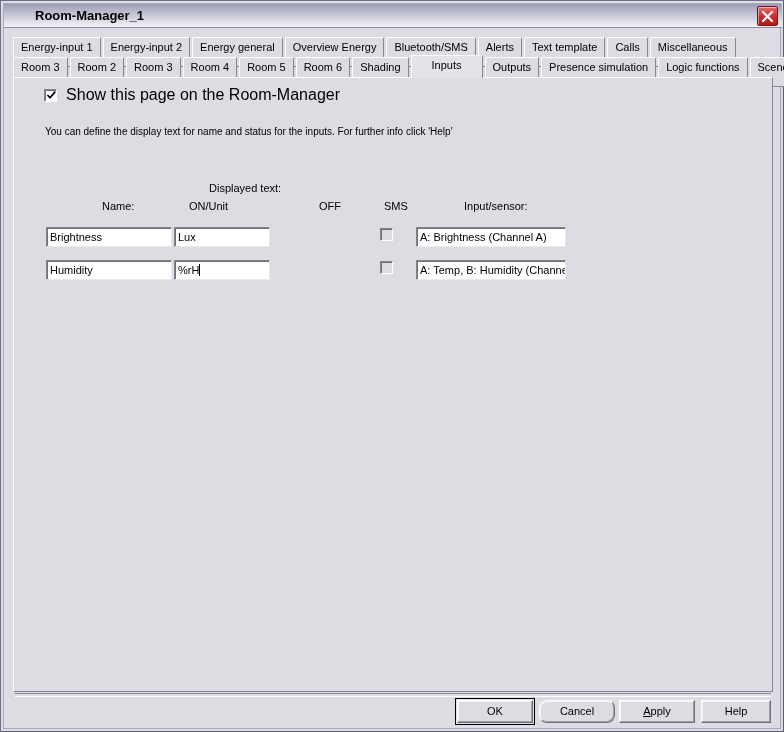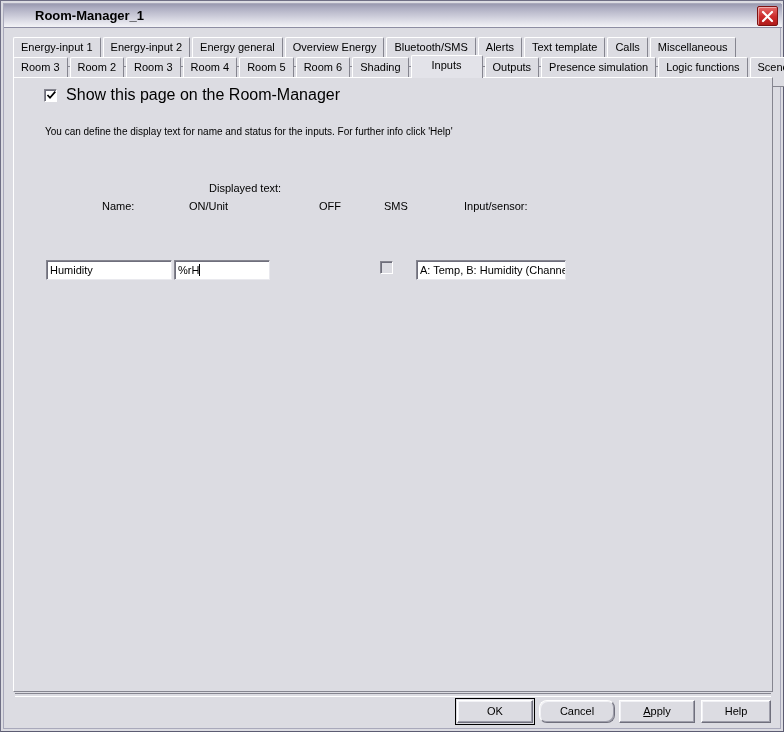--- a/index.html
+++ b/index.html
@@ -341,20 +341,26 @@
       <div id="page-desc">You can define the display text for name and status for the inputs. For further info click 'Help'</div>
 
       <div id="hdr-displayed">Displayed text:</div>
 
       <div class="colhdr" id="hdr-name">Name:</div>
       <div class="colhdr" id="hdr-onunit">ON/Unit</div>
       <div class="colhdr" id="hdr-off">OFF</div>
       <div class="colhdr" id="hdr-sms">SMS</div>
       <div class="colhdr" id="hdr-sensor">Input/sensor:</div>
 
+      <div class="row" id="row-0">
+        <div class="txtfield f-name">Brightness</div>
+        <div class="txtfield f-unit">Lux</div>
+        <div class="smsbox"></div>
+        <div class="txtfield f-sensor">A: Brightness  (Channel A)</div>
+      </div>
 
       <div class="row" id="row-1">
         <div class="txtfield f-name">Humidity</div>
         <div class="txtfield f-unit focused">%rH</div>
         <div class="smsbox"></div>
         <div class="txtfield f-sensor">A: Temp, B: Humidity  (Channel</div>
       </div>
 
     </div>
   </div>

